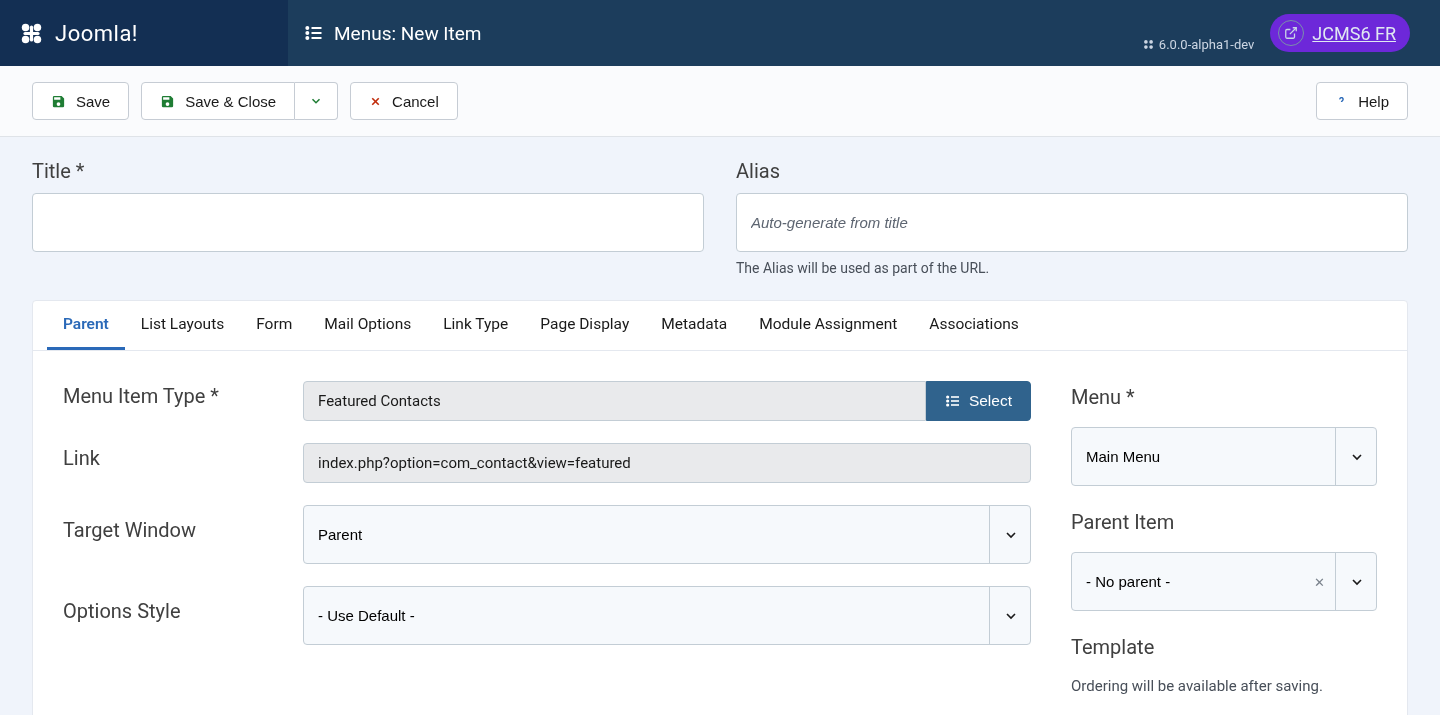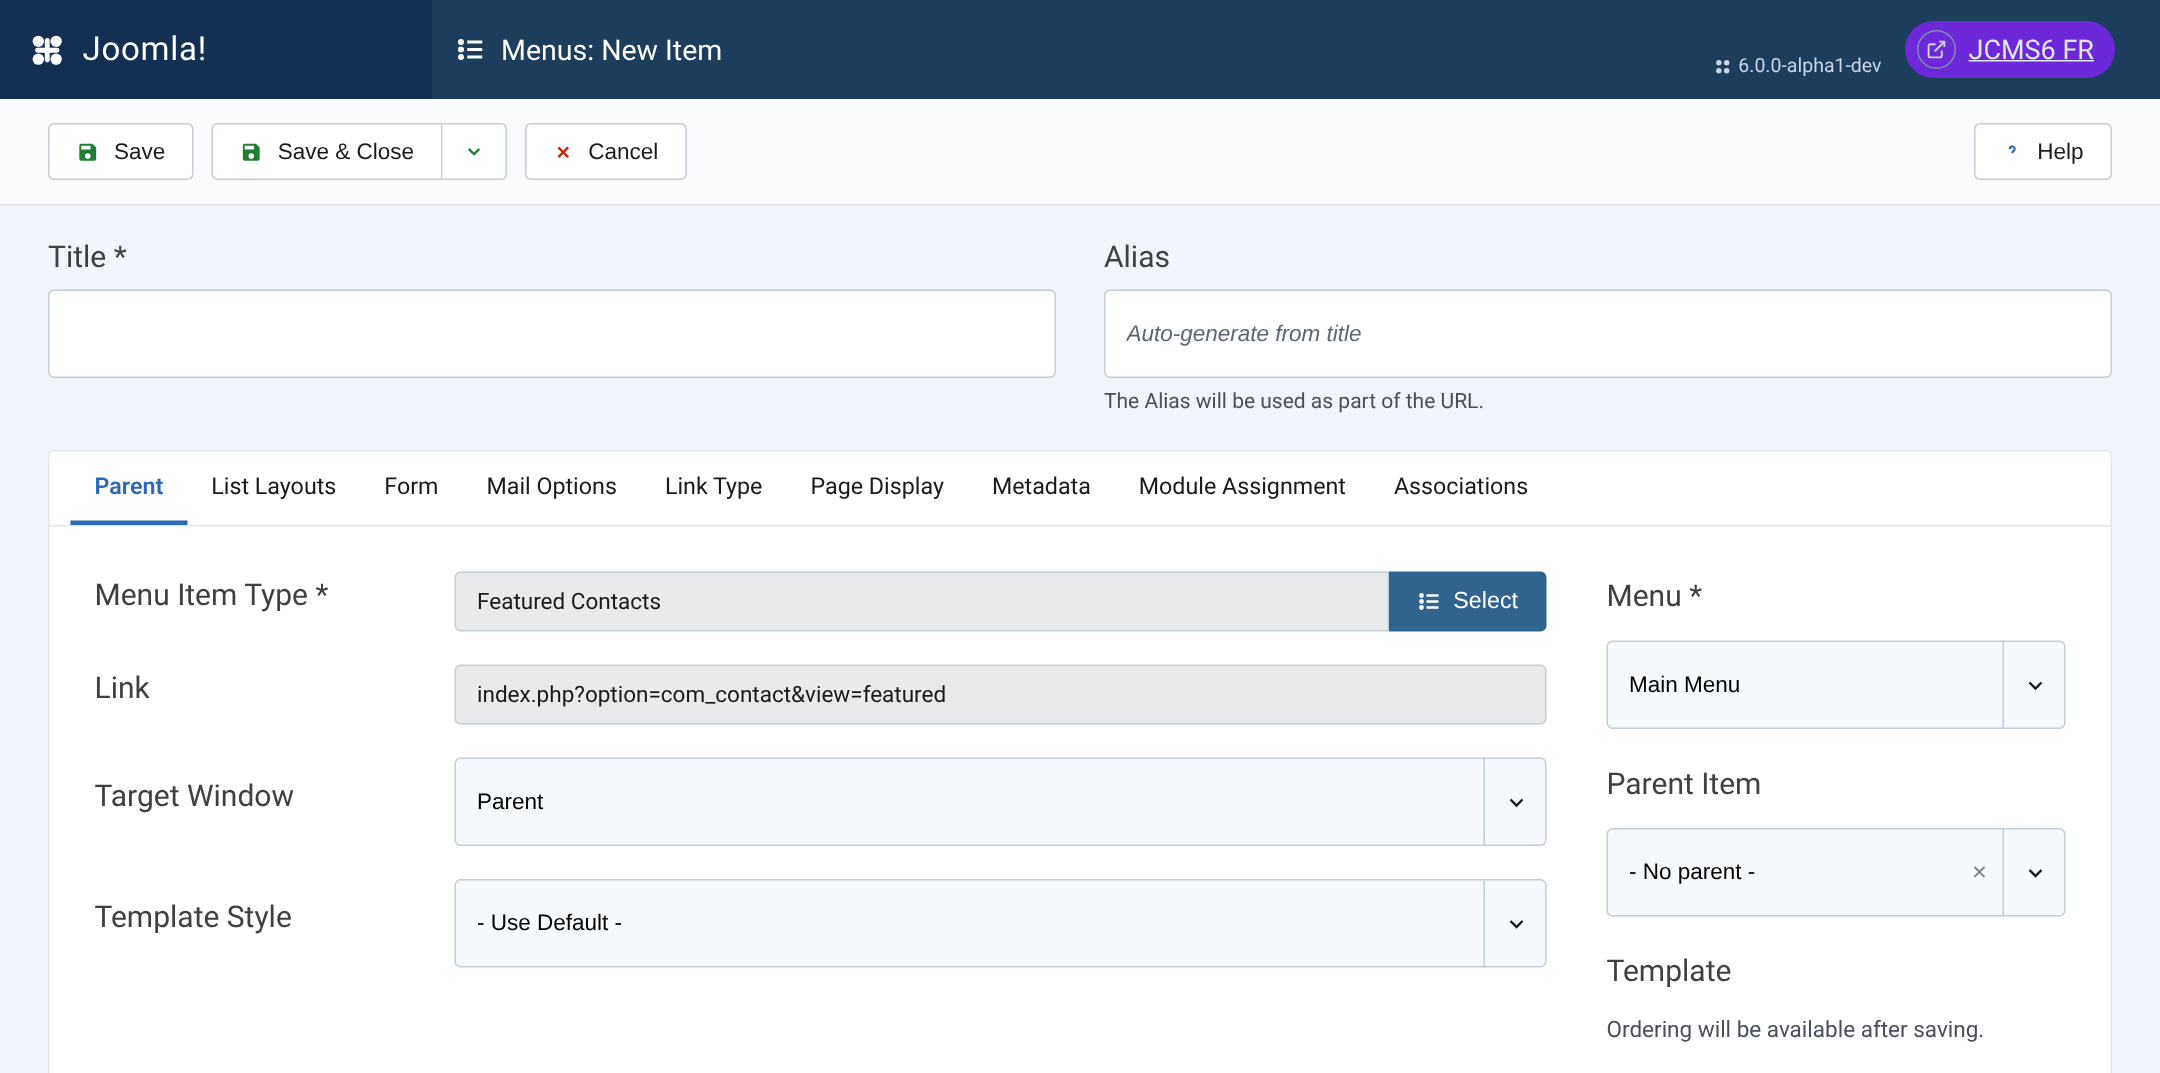--- a/index.html
+++ b/index.html
@@ -396,21 +396,21 @@
       <label class="form-label">Target Window</label>
       <div class="select-wrap">
         <input class="text-input" readonly="" value="Parent" style="">
         <span class="select-caret">
           <svg width="16" height="16" viewBox="0 0 24 24" fill="none" stroke="#1a1a1a" stroke-width="2.4">
               <polyline points="6 9 12 15 18 9"></polyline>
             </svg>
         </span>
       </div>
 
-      <label class="form-label">Template Style</label>
+      <label class="form-label">Options Style</label>
       <div class="select-wrap">
         <input class="text-input" readonly="" value="- Use Default -" style="">
         <span class="select-caret">
           <svg width="16" height="16" viewBox="0 0 24 24" fill="none" stroke="#1a1a1a" stroke-width="2.4">
               <polyline points="6 9 12 15 18 9"></polyline>
             </svg>
         </span>
       </div>
     </div>
 

